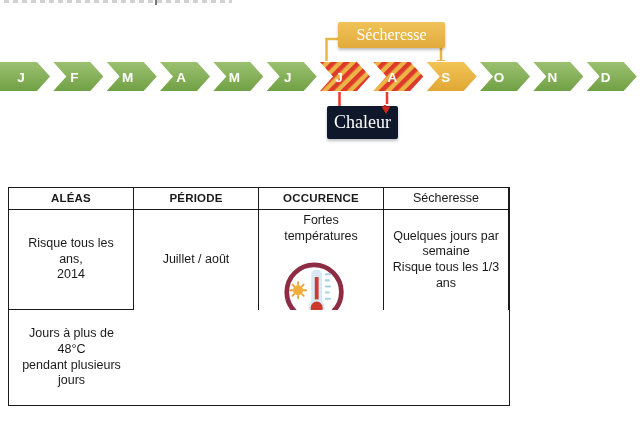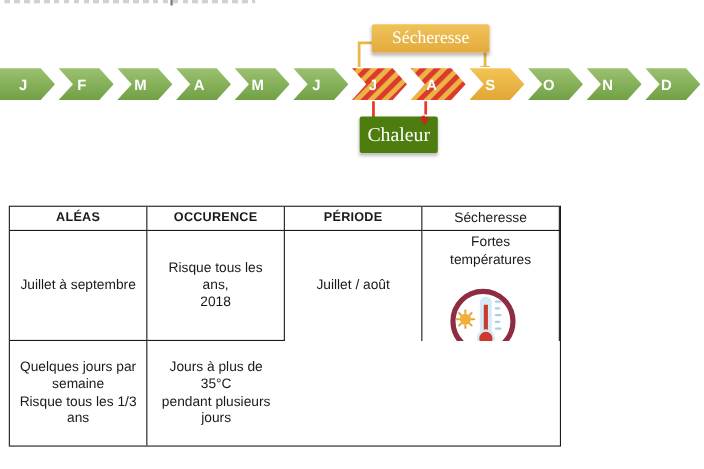--- a/index.html
+++ b/index.html
@@ -25,21 +25,21 @@
     font-family:"Liberation Serif", serif;color:#ffffff;
     border-radius:2px;box-shadow:0 2px 3px rgba(0,0,0,.25);
     z-index:2;
   }
   .callout-drought{
     left:338px;top:22px;width:107px;height:26px;font-size:16px;
     background:linear-gradient(#efc35a,#e3aa3c);
   }
   .callout-heat{
     left:327px;top:106px;width:71px;height:33px;font-size:18px;
-    background:#4d7c0f;
+    background:#0f172a;
   }
   .heat-pin{position:absolute;left:54px;top:-1px;z-index:3;}
   
   .risk-table{
     position:absolute;left:8px;top:187px;width:502px;
     display:grid;grid-template-columns:repeat(4,1fr);
     grid-template-rows:22px 100px 95px;
     border:1.5px solid #1b1b1b;box-sizing:border-box;
     background:#fff;
   }
@@ -126,22 +126,22 @@
       <path d="M4,0 V2" stroke="#c9281b" stroke-width="2.6"></path>
       <polygon points="0.5,1.5 9.5,1.5 5,9" fill="#c9281b"></polygon>
     </svg>
     <span>Chaleur</span>
   </div>
 </div>
 
 <div class="risk-table">
 
   <div class="cell header">ALÉAS</div>
+  <div class="cell header">PÉRIODE</div>
   <div class="cell header">OCCURENCE</div>
-  <div class="cell header">PÉRIODE</div>
 
   <div class="cell alea">
     <span class="alea-label">Sécheresse</span>
     <span class="alea-icon">
       <svg width="66" height="68" viewBox="0 0 68 70">
         <defs>
           <linearGradient id="sunG" x1="0" y1="0" x2="0" y2="1">
             <stop offset="0" stop-color="#f7cd62"></stop>
               <stop offset="1" stop-color="#e8a82e"></stop>
           </linearGradient>
@@ -168,23 +168,22 @@
           <path d="M45.5,21 H42"></path>
             <path d="M41.2,31.2 L38.8,28.8"></path>
           <path d="M31,35.5 V32"></path>
             <path d="M20.8,31.2 L23.2,28.8"></path>
           <path d="M16.5,21 H20"></path>
             <path d="M20.8,10.8 L23.2,13.2"></path>
         </g>
       </svg>
     </span>
   </div>
-  <div class="cell">Juillet à septembre</div>
   <div class="cell">Risque tous les ans,
-2018</div>
+2014</div>
 
   <div class="cell last-row">Juillet / août</div>
   <div class="cell alea last-row">
     <span class="alea-label">Fortes températures</span>
     <span class="alea-icon">
       <svg width="64" height="66" viewBox="0 0 68 70">
         <ellipse cx="37" cy="65" rx="26" ry="3.2" fill="#d9d9d9"></ellipse>
         <circle cx="33" cy="33" r="29" fill="#ffffff" stroke="#8e2c44" stroke-width="5"></circle>
         <rect x="30" y="9" width="11.5" height="38" rx="5.7" fill="#d6eaf5"></rect>
         <rect x="33.8" y="17" width="4" height="30" fill="#cc3a2d"></rect>
@@ -206,15 +205,15 @@
             <path d="M20.2,35.2 L22,37"></path>
           <path d="M10,37 L11.8,35.2"></path>
             <path d="M20.2,26.8 L22,25"></path>
         </g>
       </svg>
     </span>
   </div>
   <div class="cell last-row">Quelques jours par
 semaine
 Risque tous les 1/3 ans</div>
-  <div class="cell last-col last-row">Jours à plus de 35°C
+  <div class="cell last-col last-row">Jours à plus de 48°C
 pendant plusieurs jours</div>
 </div>
 
 </body></html>

